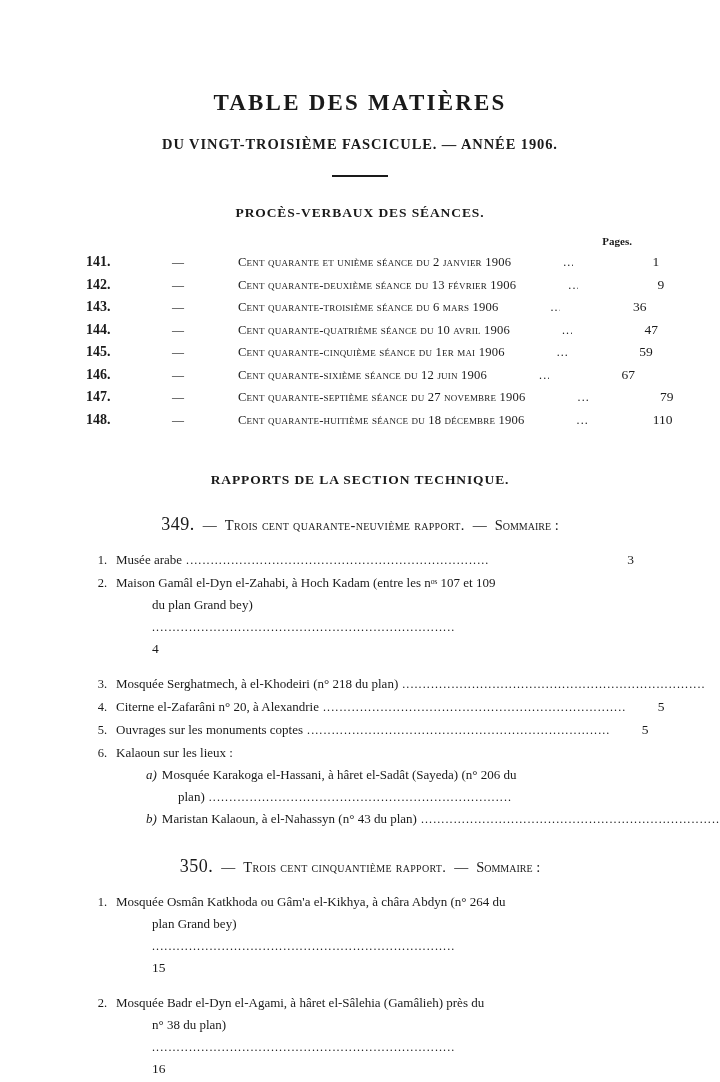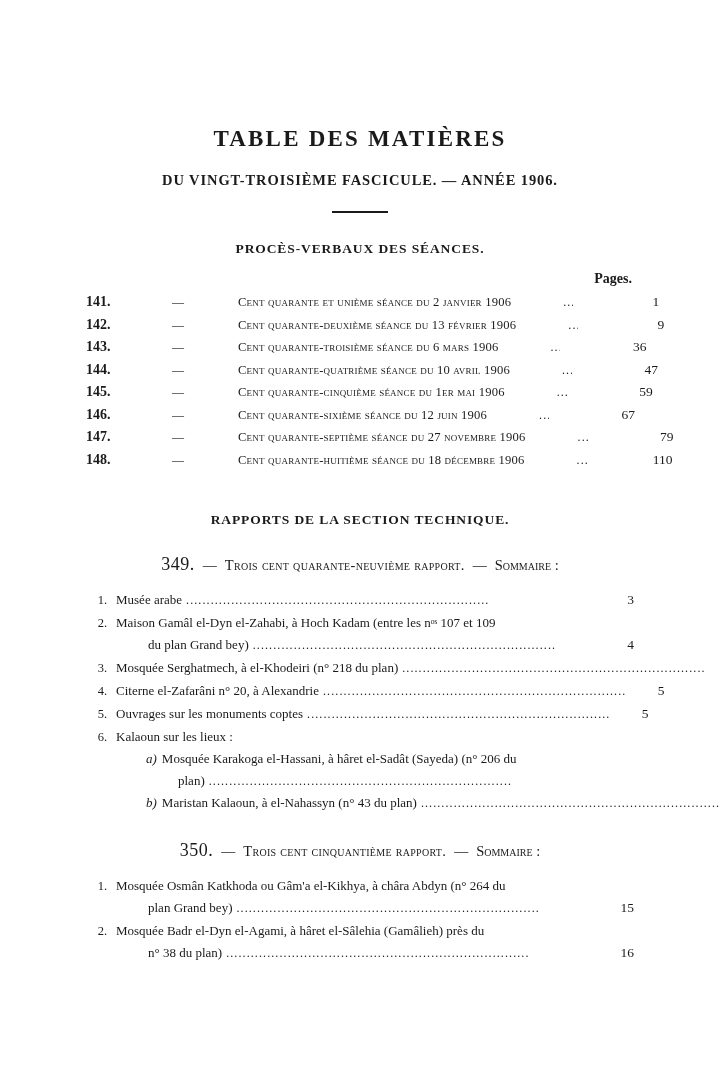--- a/index.html
+++ b/index.html
@@ -12,21 +12,21 @@
     height: 1082px;
     font-family: "Liberation Serif", serif;
     color: #1a1a1a;
     position: relative;
     overflow: hidden;
   }
   .page {
     width: 720px;
     height: 1082px;
     box-sizing: border-box;
-    padding: 116px 86px 40px 86px;
+    padding: 80px 86px 40px 86px;
     position: relative;
   }
 
   
   .main-title {
     text-align: center;
     font-size: 23px;
     font-weight: bold;
     letter-spacing: 2.2px;
     margin: 10px 0 0 0;
@@ -52,21 +52,21 @@
     letter-spacing: 0.9px;
     margin: 28px 0 0 0;
   }
   .section-title.second {
     margin-top: 41px;
   }
 
   
   .pages-label {
     text-align: right;
-    font-size: 14px;
+    font-size: 11px;
     font-weight: bold;
     margin: 14px 0 2px 0;
     padding-right: 2px;
   }
 
   
   .seance-list {
     margin: 4px 0 0 0;
     padding: 0;
     list-style: none;
@@ -170,20 +170,21 @@
   .entry-page {
     flex: 0 0 34px;
     text-align: right;
     font-size: 13.5px;
   }
   .cont-line {
     display: flex;
     align-items: baseline;
     padding-left: 32px;
     white-space: nowrap;
+    flex-direction: column;
   }
   .sub-item {
     display: flex;
     align-items: baseline;
     padding-left: 30px;
     white-space: nowrap;
   }
   .sub-item .lbl {
     font-style: italic;
     padding-right: 5px;

